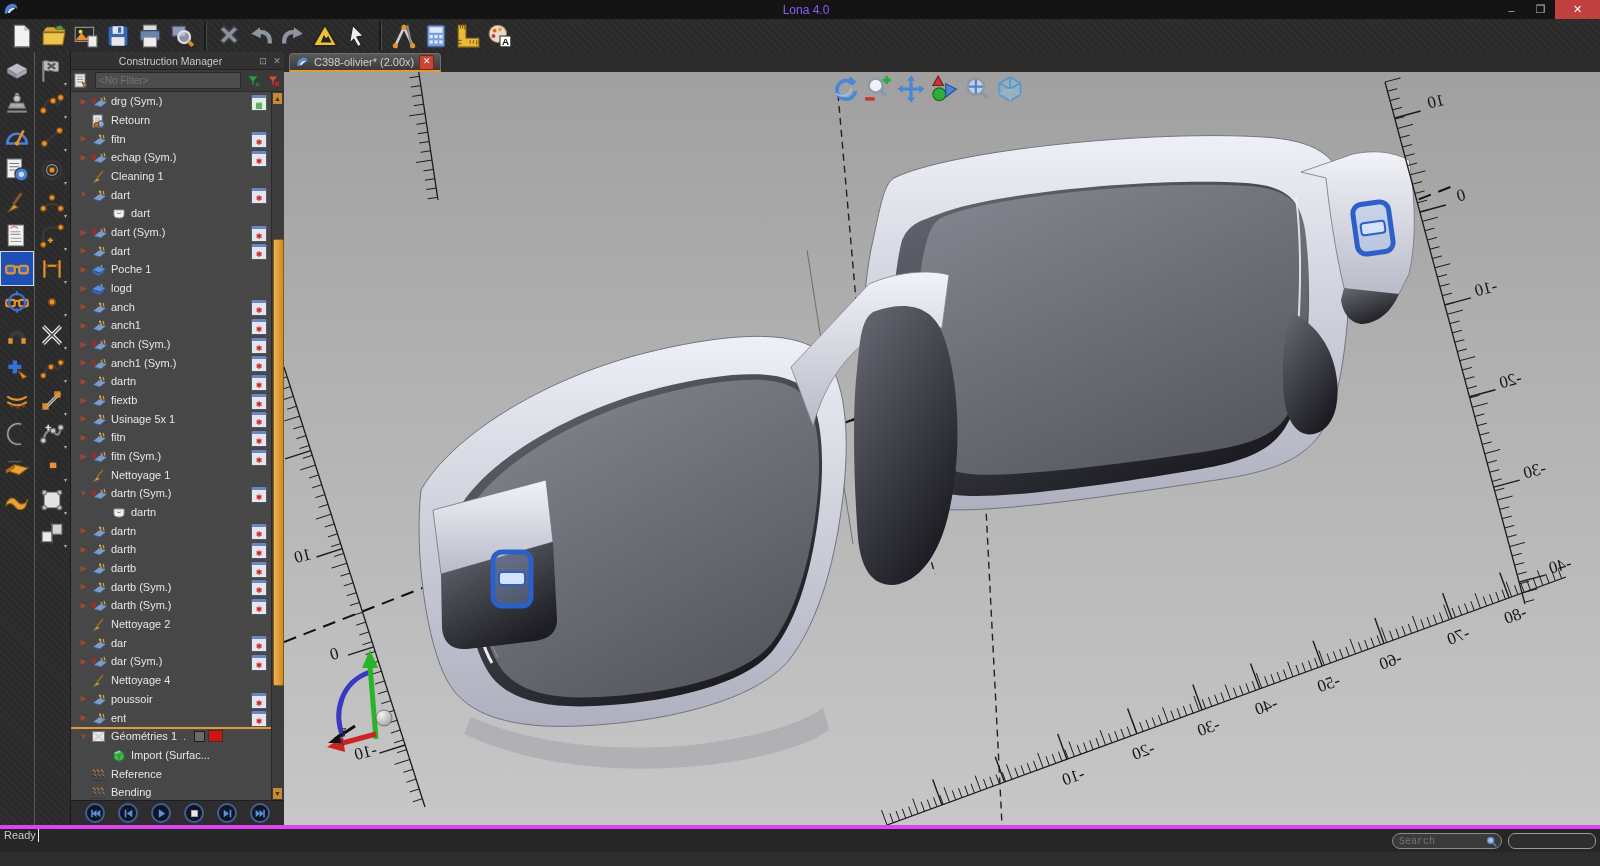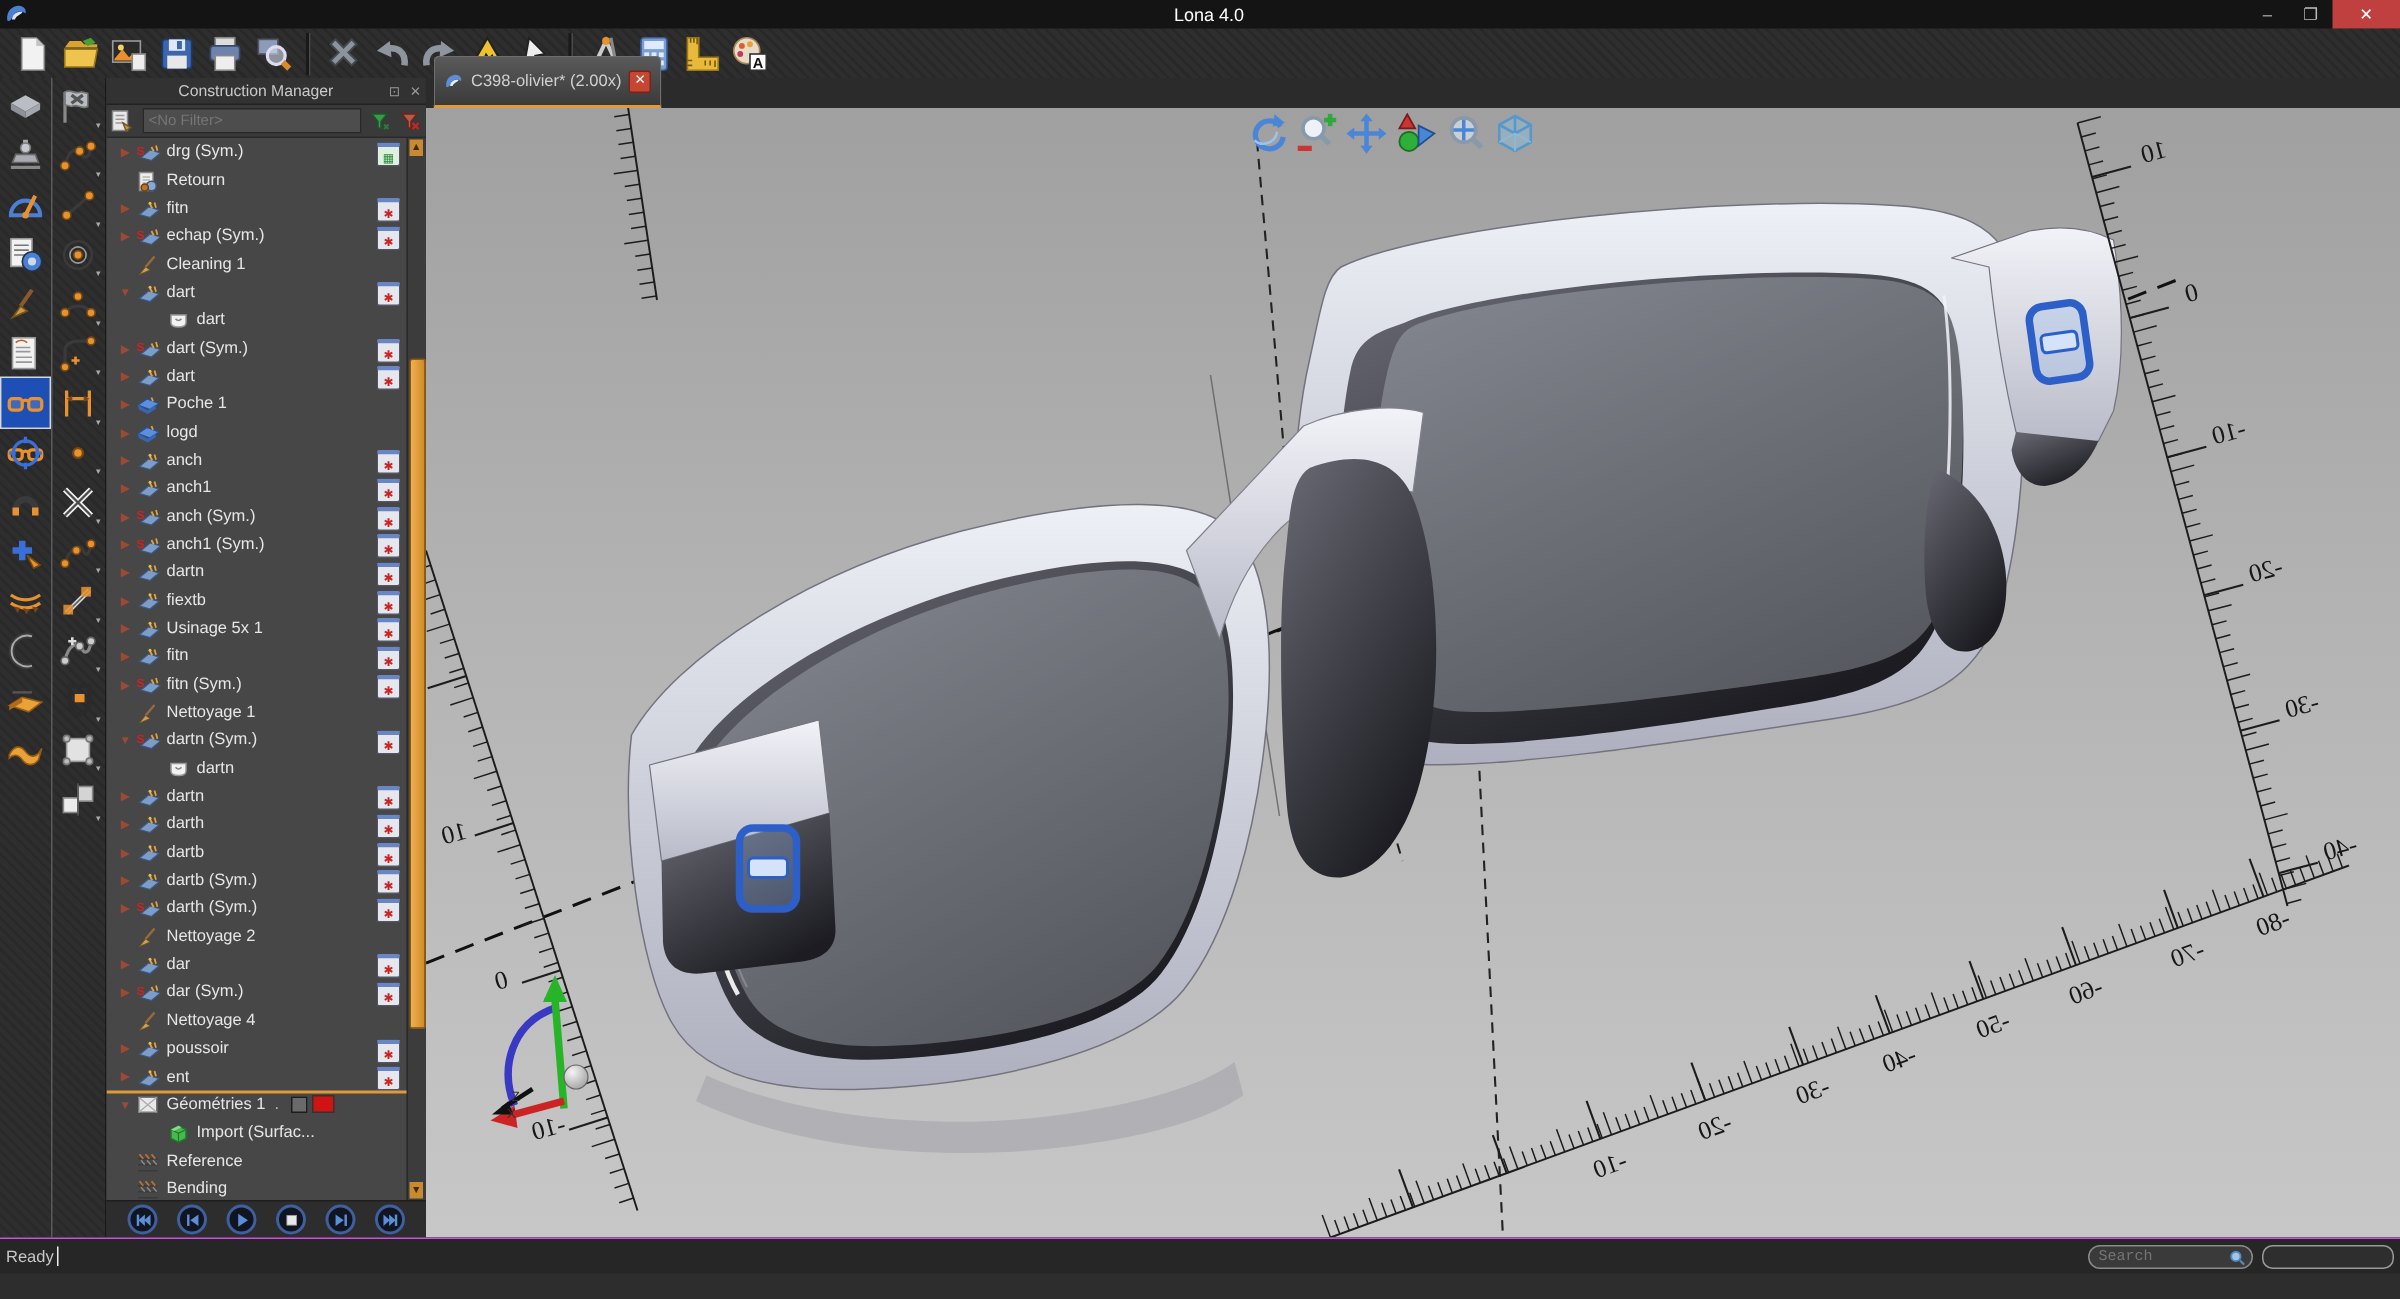--- a/index.html
+++ b/index.html
@@ -1,21 +1,21 @@
 <!DOCTYPE html>
 <html><head>
 <meta charset="utf-8">
 <style>
   html,body{margin:0;padding:0;background:#000;font-family:"Liberation Sans",sans-serif;}
   #app{position:relative;width:1600px;height:866px;background:#2d2d2d;overflow:hidden;}
 
   
   #titlebar{height:19px;background:#141414;display:flex;align-items:center;position:relative;}
   #app-icon{width:16px;height:15px;margin-left:3px;}
-  #window-title{position:absolute;left:12px;right:0;text-align:center;color:#ffffff;font-size:12px;}
+  #window-title{position:absolute;left:12px;right:0;text-align:center;color:#8b5cf6;font-size:12px;}
   #winbtns{margin-left:auto;display:flex;height:19px;z-index:2;}
   .wbtn{width:29px;height:19px;display:flex;align-items:center;justify-content:center;color:#bbb;font-size:11px;}
   .wbtn.close{background:#c04040;color:#fff;width:45px;}
 
   
   #menubar{height:17px;background:#232323;display:flex;align-items:center;padding-left:4px;font-size:11px;color:#c8c8c8;border-bottom:1px solid #111;}
   .menu-item{padding:1px 8px;cursor:default;}
   .menu-item u{text-decoration:underline;}
 
   
@@ -60,29 +60,29 @@
   #vscroll{width:12px;background:#3c3c3c;border-left:1px solid #2a2a2a;position:relative;}
   .sarrow{position:absolute;left:1px;width:9px;height:11px;background:#c78a30;color:#402a08;font-size:7px;text-align:center;line-height:11px;}
   #sthumb{position:absolute;left:1px;width:9px;background:linear-gradient(90deg,#f0b050,#d08a28);border:1px solid #8a5a14;border-radius:2px;}
 
   #playback{height:24px;display:flex;justify-content:center;align-items:center;gap:13px;background:#2d2d2d;border-top:1px solid #1e1e1e;}
   .pbtn{width:20px;height:20px;border-radius:50%;background:#10151f;border:2px solid #3f5f9e;display:flex;align-items:center;justify-content:center;box-sizing:border-box;}
 
   
   #viewport{flex:1;position:relative;background:#2d2d2d;}
   #tabbar{height:20px;background:#2b2b2b;display:flex;align-items:flex-end;padding-left:5px;border-bottom:1px solid #161616;}
-  #doc-tab{display:flex;align-items:center;gap:5px;background:linear-gradient(#5a5a5a,#3a3a3a);border:1px solid #6e6e6e;border-bottom:2px solid #e09a3a;border-radius:4px 4px 0 0;padding:0 6px;font-size:11px;color:#d0d0d0;height:35px;box-sizing:border-box;}
+  #doc-tab{display:flex;align-items:center;gap:5px;background:linear-gradient(#5a5a5a,#3a3a3a);border:1px solid #6e6e6e;border-bottom:2px solid #e09a3a;border-radius:4px 4px 0 0;padding:0 6px;font-size:11px;color:#d0d0d0;height:19px;box-sizing:border-box;}
   #tab-close{width:13px;height:13px;background:#c64533;border:1px solid #7a2418;border-radius:2px;color:#fff;font-size:9px;line-height:11px;text-align:center;}
   #canvas{position:absolute;top:20px;left:0;width:1317px;height:753px;background:linear-gradient(180deg,#a0a0a0 0%,#b3b3b3 45%,#c7c7c7 100%);overflow:hidden;}
   #scene{position:absolute;left:0;top:0;}
   #navbar{position:absolute;top:2px;left:546px;display:flex;gap:3px;}
   .nbtn{width:30px;height:30px;display:flex;align-items:center;justify-content:center;}
 
   
-  #statusbar{height:23px;background:#262626;border-top:1px solid #d946ef;display:flex;align-items:center;color:#c8c8c8;font-size:11px;padding-left:4px;position:relative;}
+  #statusbar{height:23px;background:#262626;border-top:4px solid #d946ef;display:flex;align-items:flex-start;color:#c8c8c8;font-size:11px;padding-left:4px;position:relative;}
   #status-caret{display:inline-block;width:1px;height:13px;background:#eee;margin-left:2px;}
   #search-pill{position:absolute;right:98px;top:4px;width:100px;height:14px;background:#3a3a3a;border:1px solid #8a8a8a;border-radius:8px;display:flex;align-items:center;padding:0 4px;}
   #search-input{flex:1;min-width:0;background:transparent;border:none;outline:none;color:#aaa;font-size:10px;font-family:Liberation Mono, monospace;}
   #empty-pill{position:absolute;right:4px;top:4px;width:86px;height:14px;border:1px solid #9a9a9a;border-radius:7px;background:#2e2e2e;}
 </style>
 </head>
 <body>
 
 <div id="app">
 

